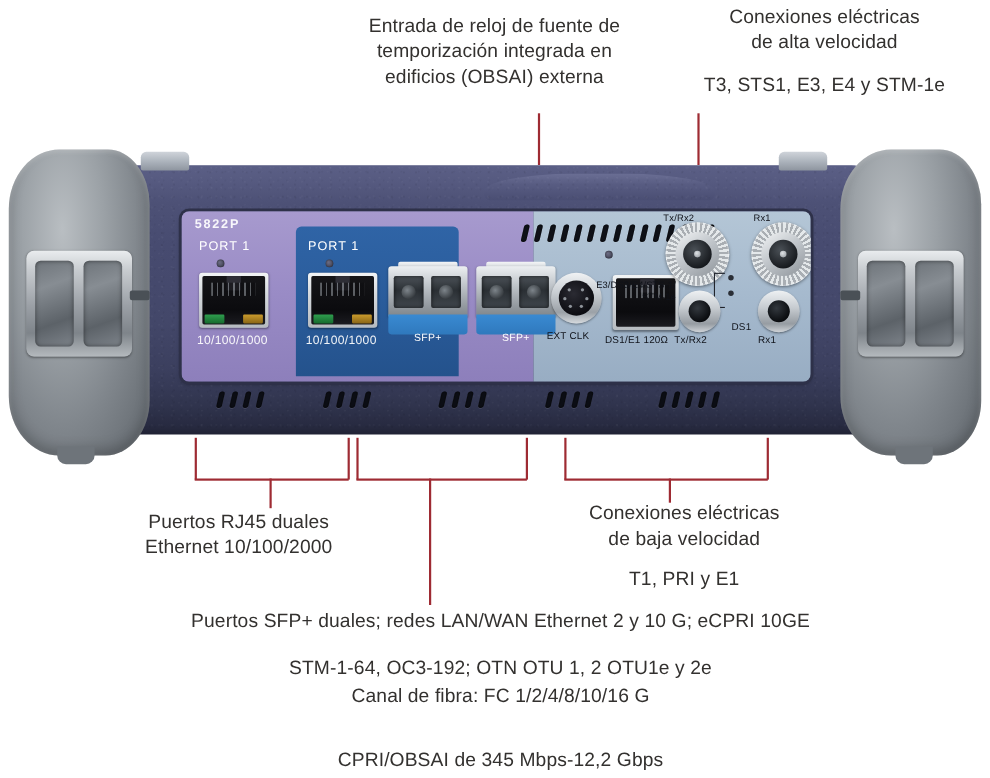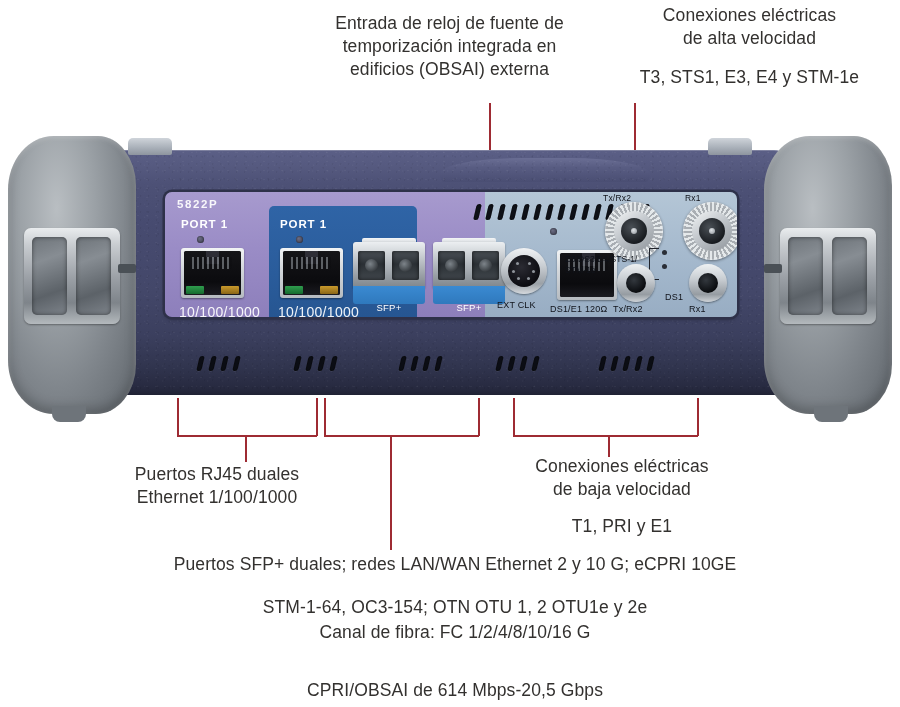--- a/index.html
+++ b/index.html
@@ -167,21 +167,21 @@
     border-radius: 0 0 8px 8px;
     background: #6e747a;
   }
 
   
   .port-panel {
     position: absolute;
     left: 165px;
     top: 64px;
     width: 572px;
-    height: 125px;
+    height: 155px;
     border-radius: 7px;
     overflow: hidden;
     box-shadow: 0 0 0 2.5px #2e3149, 0 2px 4px rgba(0,0,0,0.4);
   }
   
   .zone-purple {
     position: absolute;
     left: 0; top: 0;
     width: 320px; height: 100%;
     background: linear-gradient(180deg, #a79ace 0%, #9a8cc6 45%, #8d7fbb 100%);
@@ -209,21 +209,21 @@
     left: 12px; top: 6px;
     font-size: 11.5px;
     font-weight: bold;
     color: #ffffff;
     letter-spacing: 1.6px;
     opacity: 0.92;
   }
   .port-title {
     position: absolute;
     font-size: 11.5px;
-    font-weight: bold;
+    font-weight: normal;
     color: #ffffff;
     letter-spacing: 0.9px;
   }
   #port1-title { left: 16px;  top: 26px; }
   #port2-title { left: 115px; top: 26px; }
 
   .led-dot {
     position: absolute;
     width: 7px; height: 7px;
     border-radius: 50%;
@@ -274,21 +274,21 @@
   }
   .rj45-led.green  { left: 2px;  background: linear-gradient(180deg,#2f9d4e,#166b2e); }
   .rj45-led.amber  { right: 2px; background: linear-gradient(180deg,#c99a2c,#8a6616); }
 
   #rj45-port1 { left: 16px; }
   #rj45-port2 { left: 115px; }
 
   .speed-label {
     position: absolute;
     top: 112px;
-    font-size: 14px;
+    font-size: 11px;
     color: #ffffff;
     letter-spacing: 0.3px;
     opacity: 0.93;
   }
   #speed1 { left: 14px; }
   #speed2 { left: 113px; }
 
   
   .sfp {
     position: absolute;
@@ -459,26 +459,27 @@
     border-radius: 50%;
     background: radial-gradient(circle at 40% 36%, #33383e 0%, #090b0e 72%);
   }
   #jack-tx-tag { left: 448px; top: 112px; }
   #jack-rx-tag { left: 524px; top: 112px; }
   #ds1-tag     { left: 500px; top: 100px; }
 
   
   #iface-spec {
     position: absolute;
-    left: 400px; top: 62px;
+    left: 377px; top: 62px;
     font-size: 8.5px;
     line-height: 1.3;
     color: #10131a;
     letter-spacing: 0.1px;
     white-space: pre-line;
+    text-align: right;
   }
   .spec-bracket {
     position: absolute;
     left: 484px; top: 56px;
     width: 9px; height: 30px;
     border-left: 1.4px solid #20242c;
     border-top: 1.4px solid #20242c;
     border-bottom: 1.4px solid #20242c;
   }
   .spec-dot {
@@ -538,34 +539,34 @@
 <div class="callout" id="callout-bits">Entrada de reloj de fuente de
 temporización integrada en
 edificios (OBSAI) externa</div>
 
 <div class="callout" id="callout-hs-title">Conexiones eléctricas
 de alta velocidad</div>
 
 <div class="callout" id="callout-hs-sub">T3, STS1, E3, E4 y STM-1e</div>
 
 <div class="callout" id="callout-rj45">Puertos RJ45 duales
-Ethernet 1/100/1000</div>
+Ethernet 10/100/2000</div>
 
 <div class="callout" id="callout-ls-title">Conexiones eléctricas
 de baja velocidad</div>
 
 <div class="callout" id="callout-ls-sub">T1, PRI y E1</div>
 
 <div class="callout" id="callout-sfp">Puertos SFP+ duales; redes LAN/WAN Ethernet 2 y 10 G; eCPRI 10GE</div>
 
-<div class="callout" id="callout-stm">STM-1-64, OC3-154; OTN OTU 1, 2 OTU1e y 2e</div>
+<div class="callout" id="callout-stm">STM-1-64, OC3-192; OTN OTU 1, 2 OTU1e y 2e</div>
 
 <div class="callout" id="callout-fibra">Canal de fibra: FC 1/2/4/8/10/16 G</div>
 
-<div class="callout" id="callout-cpri">CPRI/OBSAI de 614 Mbps-20,5 Gbps</div>
+<div class="callout" id="callout-cpri">CPRI/OBSAI de 345 Mbps-12,2 Gbps</div>
 
 <div class="lead lead-v" id="lead-bits" style="left:489px; top:103px; height:187px;"></div>
 
 <div class="lead lead-v" id="lead-hs-stem" style="left:634px; top:103px; height:75px;"></div>
 
 <div class="lead lead-h" id="lead-hs-bar" style="left:590px; top:177px; width:124px;"></div>
 <div class="lead lead-v" id="lead-hs-l" style="left:590px; top:177px; height:50px;"></div>
 <div class="lead lead-v" id="lead-hs-r" style="left:713px; top:177px; height:50px;"></div>
 
 <div class="lead lead-v" id="lead-rj45-l" style="left:177px; top:398px; height:38px;"></div>

